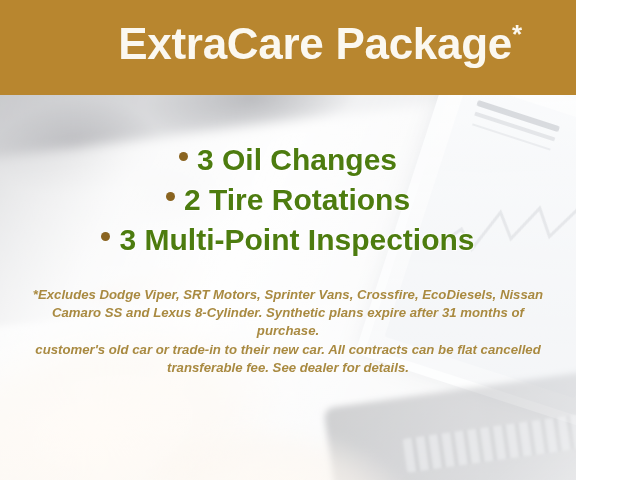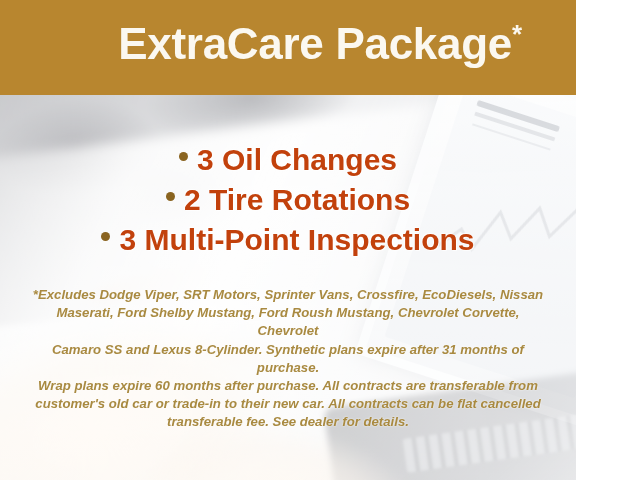--- a/index.html
+++ b/index.html
@@ -223,21 +223,21 @@
     left: 0;
     right: 0;
     top: 140px;
     z-index: 6;
     text-align: center;
   }
   .bullet-row {
     font-size: 30px;
     font-weight: bold;
     line-height: 40px;
-    color: #c2410c;
+    color: #4d7c0f;
     white-space: nowrap;
     text-shadow:
       0 0 2px rgba(255,255,255,0.95),
       1px 1px 1px rgba(255,255,255,0.85),
       -1px -1px 1px rgba(255,255,255,0.85);
   }
   .bullet-row .dot {
     display: inline-block;
     width: 9px;
     height: 9px;
@@ -309,20 +309,18 @@
     <div class="bullet-row">
       <span class="dot"></span><span>2 Tire Rotations</span>
     </div>
     <div class="bullet-row">
       <span class="dot"></span><span>3 Multi-Point Inspections</span>
     </div>
   </div>
 
   <div class="disclaimer">
     <p>*Excludes Dodge Viper, SRT Motors, Sprinter Vans, Crossfire, EcoDiesels, Nissan</p>
-    <p>Maserati, Ford Shelby Mustang, Ford Roush Mustang, Chevrolet Corvette, Chevrolet</p>
     <p>Camaro SS and Lexus 8-Cylinder. Synthetic plans expire after 31 months of purchase.</p>
-    <p>Wrap plans expire 60 months after purchase. All contracts are transferable from</p>
     <p>customer's old car or trade-in to their new car. All contracts can be flat cancelled</p>
     <p>transferable fee. See dealer for details.</p>
   </div>
 
 </div>
 
 </body></html>

